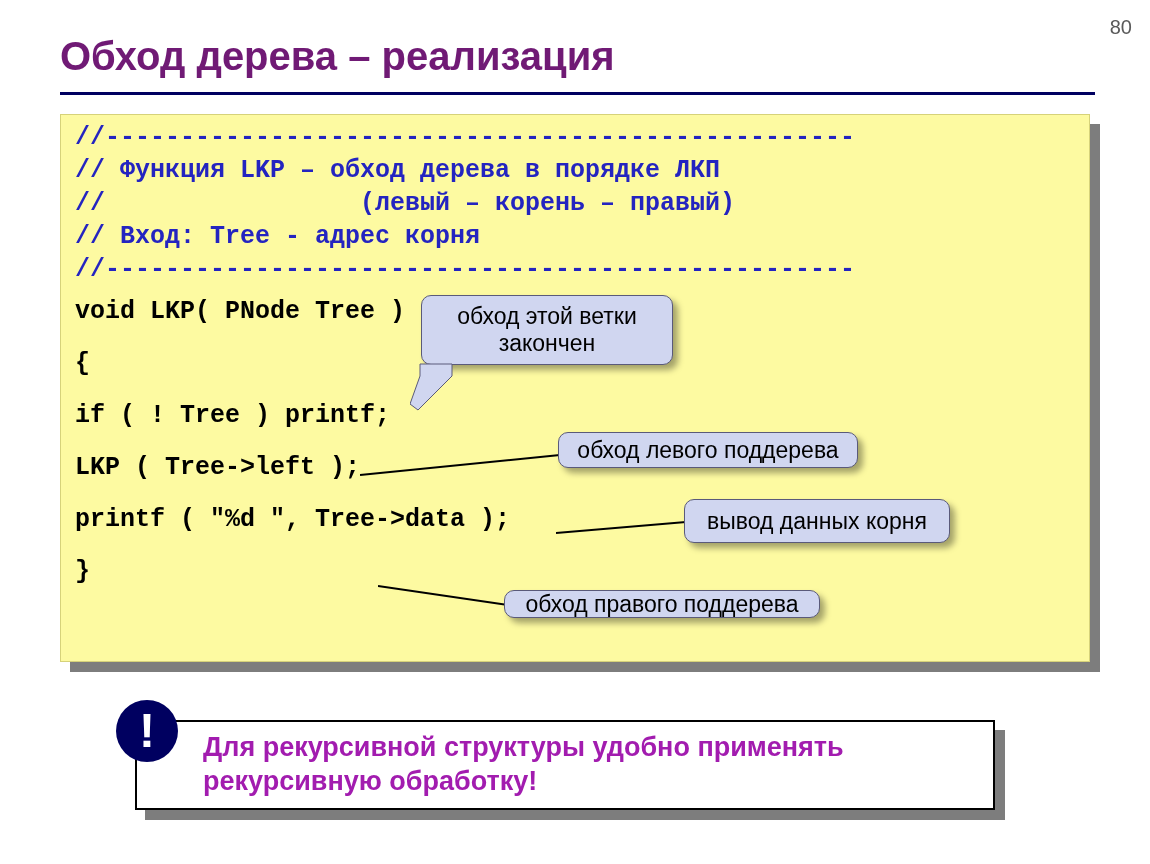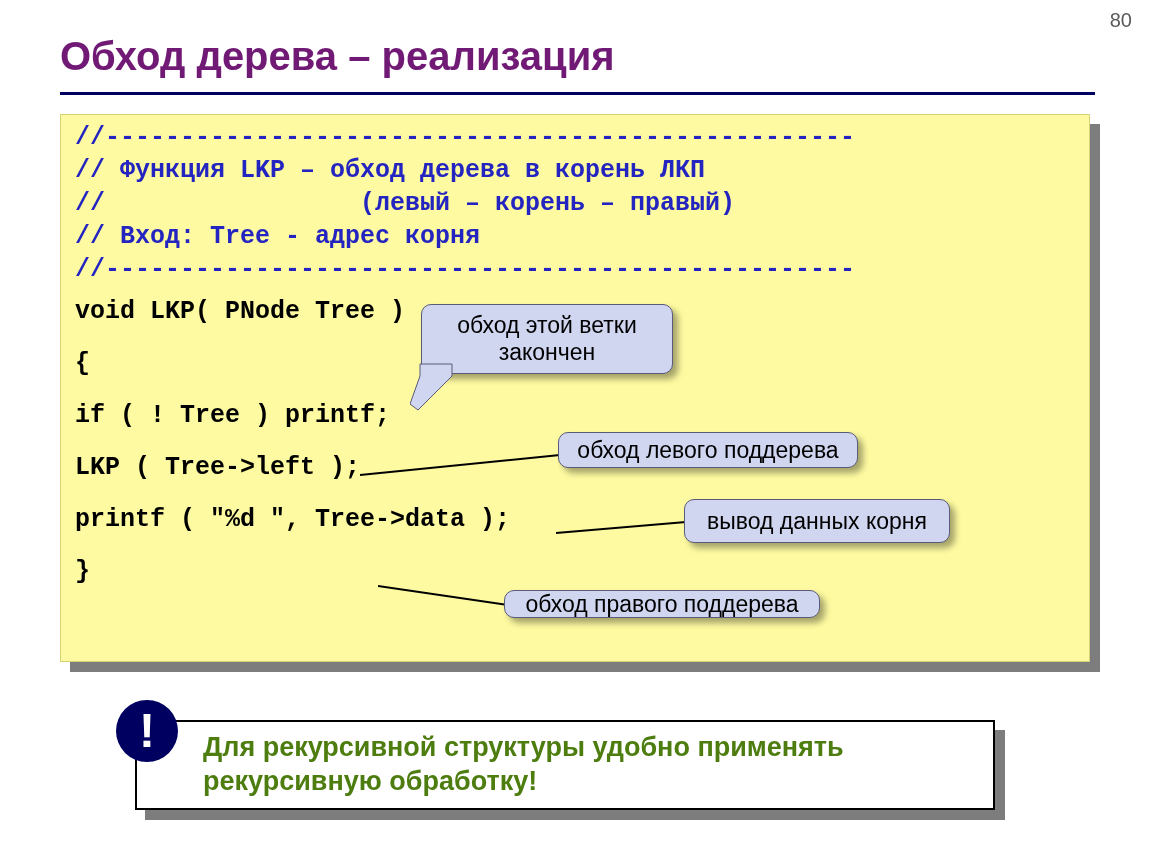--- a/index.html
+++ b/index.html
@@ -12,21 +12,21 @@
     position: relative;
     overflow: hidden;
   }
   .slide {
     position: relative;
     width: 1150px;
     height: 864px;
   }
   .page-num {
     position: absolute;
-    top: 9px;
+    top: 16px;
     right: 18px;
     font-size: 20px;
     color: #5a5a5a;
   }
   .title {
     position: absolute;
     left: 60px;
     top: 34px;
     font-size: 40px;
     font-weight: bold;
@@ -103,21 +103,21 @@
     top: 720px;
     width: 860px;
     height: 90px;
     background: #ffffff;
     border: 2px solid #000000;
     box-sizing: border-box;
     display: flex;
     align-items: center;
     font-size: 27px;
     font-weight: bold;
-    color: #4d7c0f;
+    color: #a21caf;
   }
   .note-text {
     padding-left: 66px;
     line-height: 1.25;
   }
   .excl {
     position: absolute;
     left: 116px;
     top: 700px;
     width: 62px;
@@ -139,28 +139,28 @@
 <div class="slide">
 
   <div class="page-num">80</div>
 
   <div class="title">Обход дерева – реализация</div>
   <div class="title-rule"></div>
 
   <div class="codebox-shadow"></div>
   <div class="codebox">
     <div class="code"><span class="cm">//--------------------------------------------------</span>
-<span class="cm">// Функция LKP – обход дерева в корень ЛКП</span>
+<span class="cm">// Функция LKP – обход дерева в порядке ЛКП</span>
 <span class="cm">//                 (левый – корень – правый)</span>
 <span class="cm">// Вход: Tree - адрес корня</span>
 <span class="cm">//--------------------------------------------------</span>
 <span class="body-line">void LKP( PNode Tree )</span><span class="body-line">{</span><span class="body-line">if ( ! Tree ) printf;</span><span class="body-line">LKP ( Tree-&gt;left );</span><span class="body-line">printf ( "%d ", Tree-&gt;data );</span><span class="body-line">}</span></div>
   </div>
 
-  <div class="callout" style="left:421px; top:295px; width:252px; height:70px;margin-top:9px;">
+  <div class="callout" style="left:421px; top:295px; width:252px; height:70px;">
     <span>обход этой ветки закончен</span>
   </div>
 
   <svg style="position:absolute; left:410px; top:362px; width:46px; height:50px;">
     <polygon points="10,2 42,2 42,14 8,48 0,42 10,14" fill="#d0d6f0" stroke="#5a5a7a" stroke-width="1"></polygon>
   </svg>
 
   <svg style="position:absolute; left:360px; top:450px; width:200px; height:30px;">
     <line x1="0" y1="25" x2="200" y2="5" stroke="#000000" stroke-width="2"></line>
   </svg>

